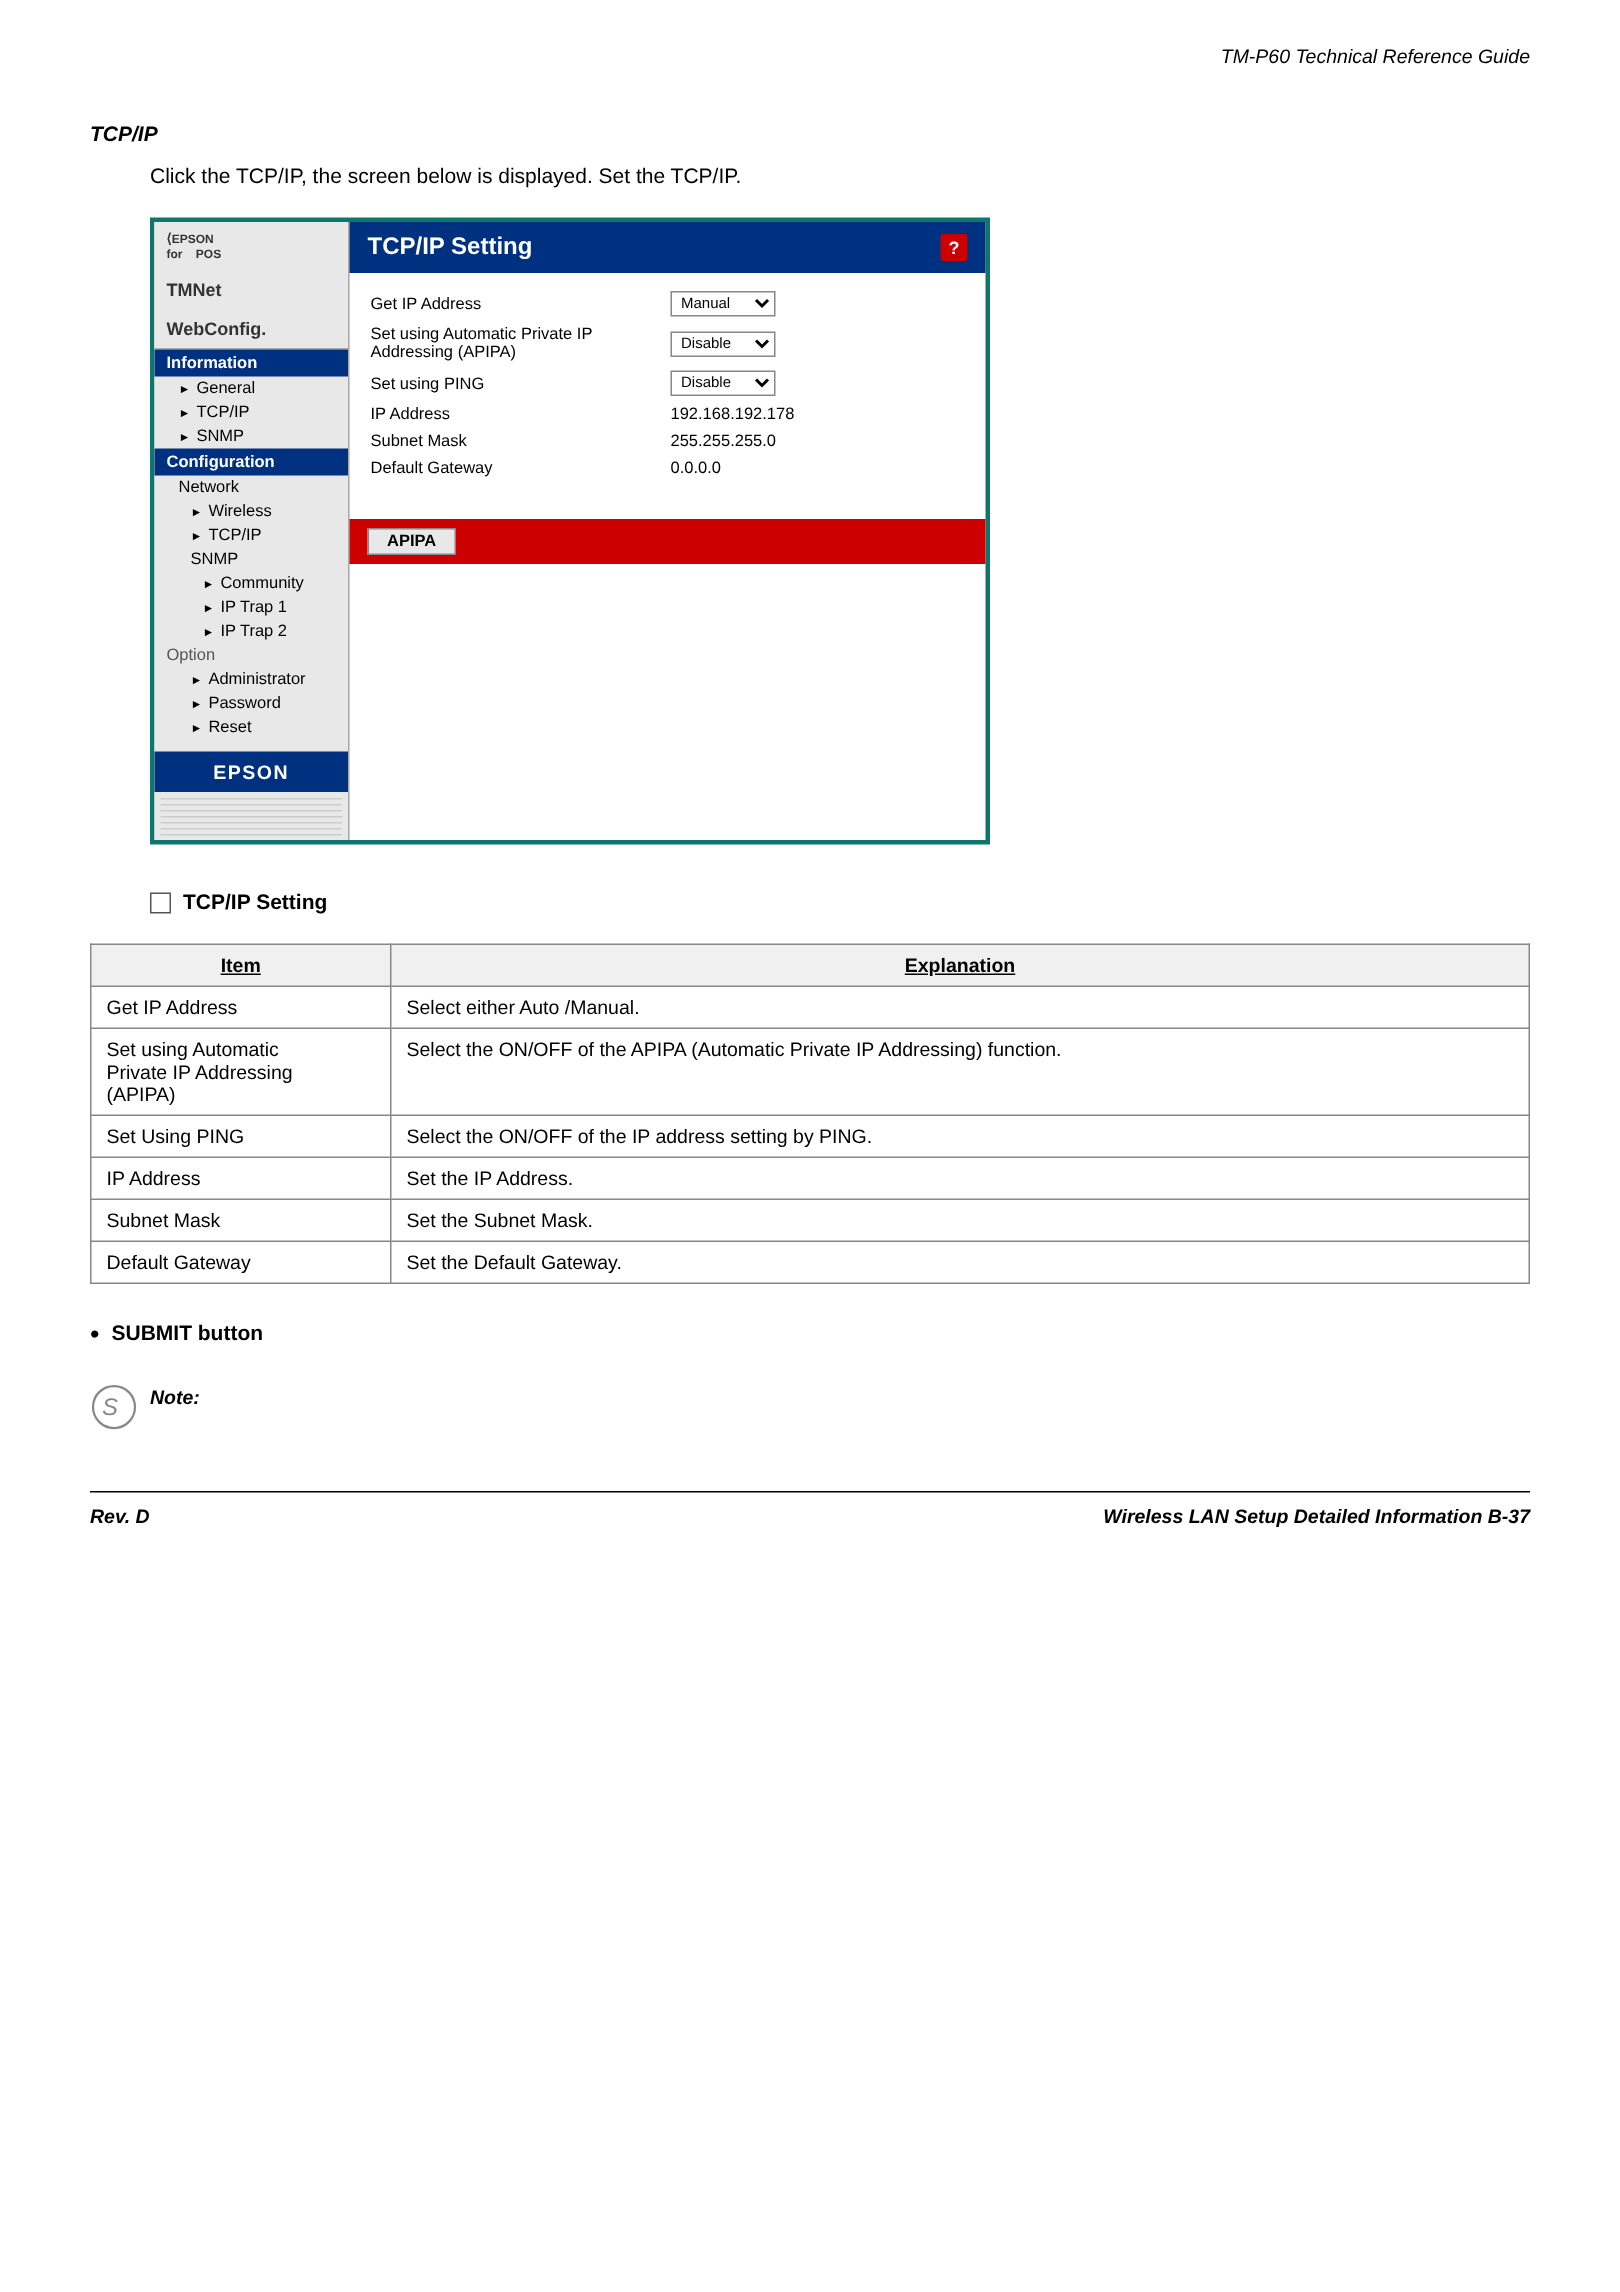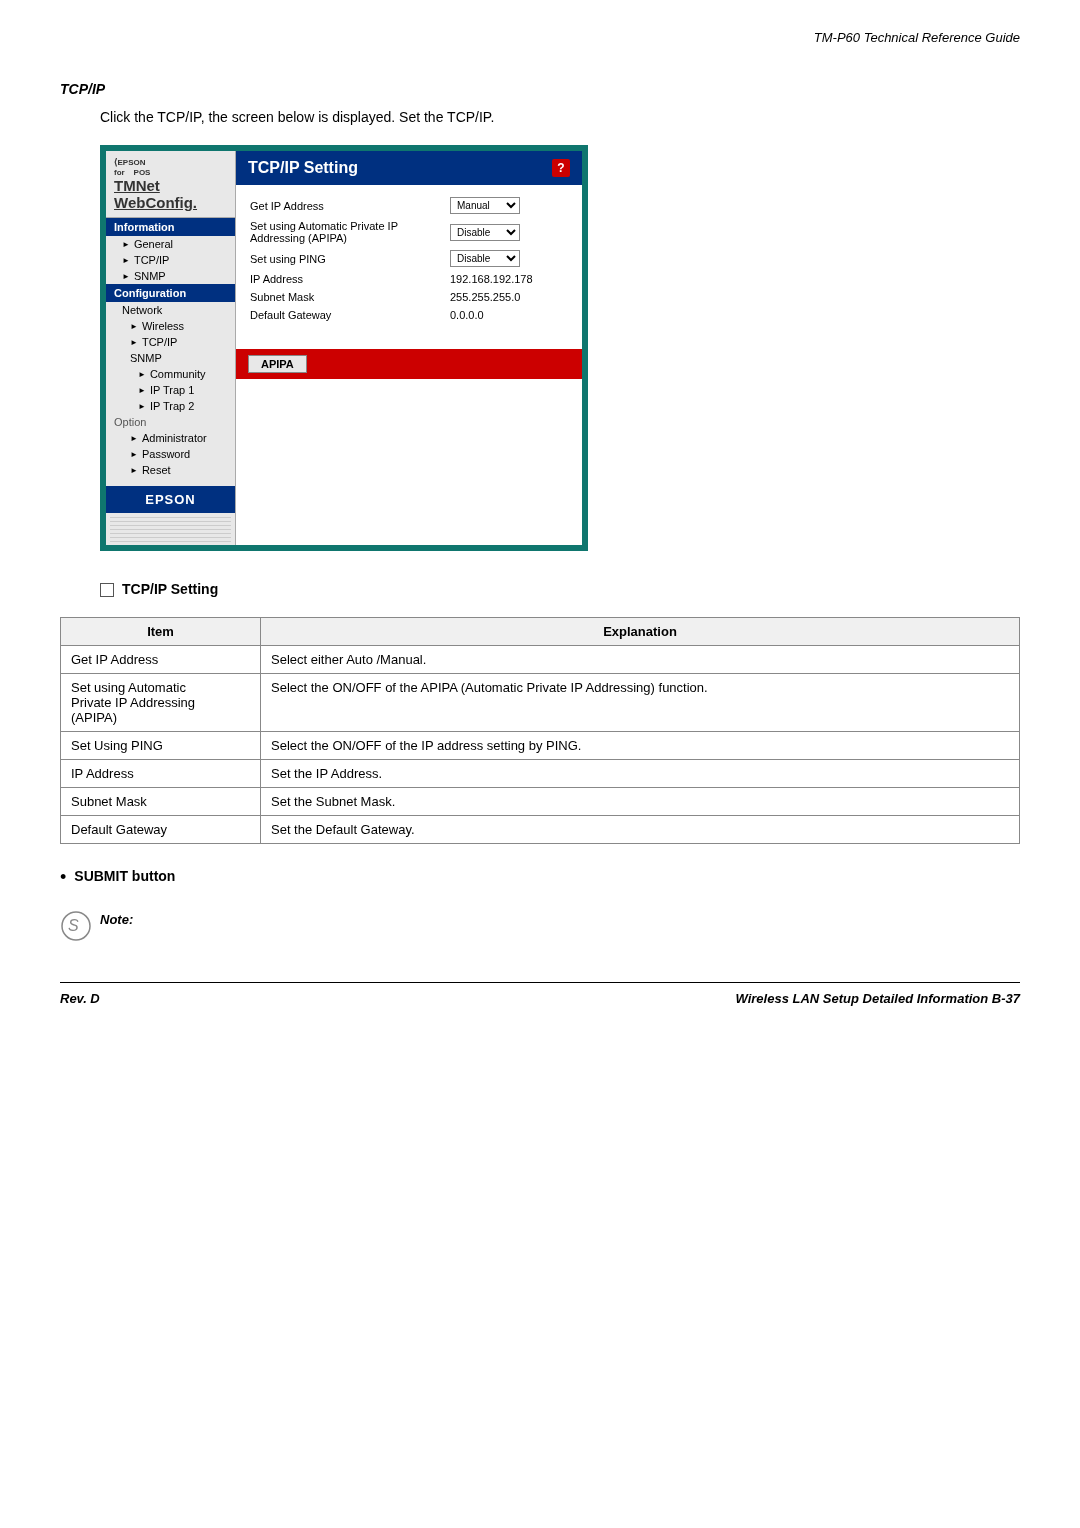--- a/index.html
+++ b/index.html
@@ -33,23 +33,23 @@
     .section-intro {
       font-size: 14px;
       margin-left: 40px;
       margin-bottom: 20px;
     }
 
     
     .screenshot-container {
       margin-left: 40px;
       margin-bottom: 30px;
-      border: 6px solid #0f766e;
+      border: 3px solid #0f766e;
       display: inline-flex;
-      width: 488px;
+      width: 560px;
     }
 
     
     .sidebar {
       width: 130px;
       background: #e8e8e8;
       border-right: 1px solid #aaa;
       font-size: 11px;
     }
 
@@ -62,25 +62,24 @@
     }
 
     .epson-logo-small {
       font-size: 8px;
       font-weight: bold;
       color: #333;
       line-height: 1.2;
     }
 
     .tmnet-label {
-      font-size: 15px;
+      font-size: 12px;
       color: #333;
       font-weight: bold;
-      margin-top: 0;
-      text-decoration: underline;
+      margin-top: 12px;
     }
 
     .sidebar-section-header {
       background: #003080;
       color: #fff;
       padding: 3px 8px;
       font-size: 11px;
       font-weight: bold;
     }
 
@@ -244,20 +243,21 @@
     .settings-table th,
     .settings-table td {
       border: 1px solid #888;
       padding: 6px 10px;
       vertical-align: top;
     }
 
     .settings-table th {
       background: #f0f0f0;
       font-weight: bold;
+      text-decoration: underline;
     }
 
     .settings-table td:first-child {
       width: 200px;
     }
 
     
     .bullet-section {
       display: flex;
       margin-bottom: 24px;

